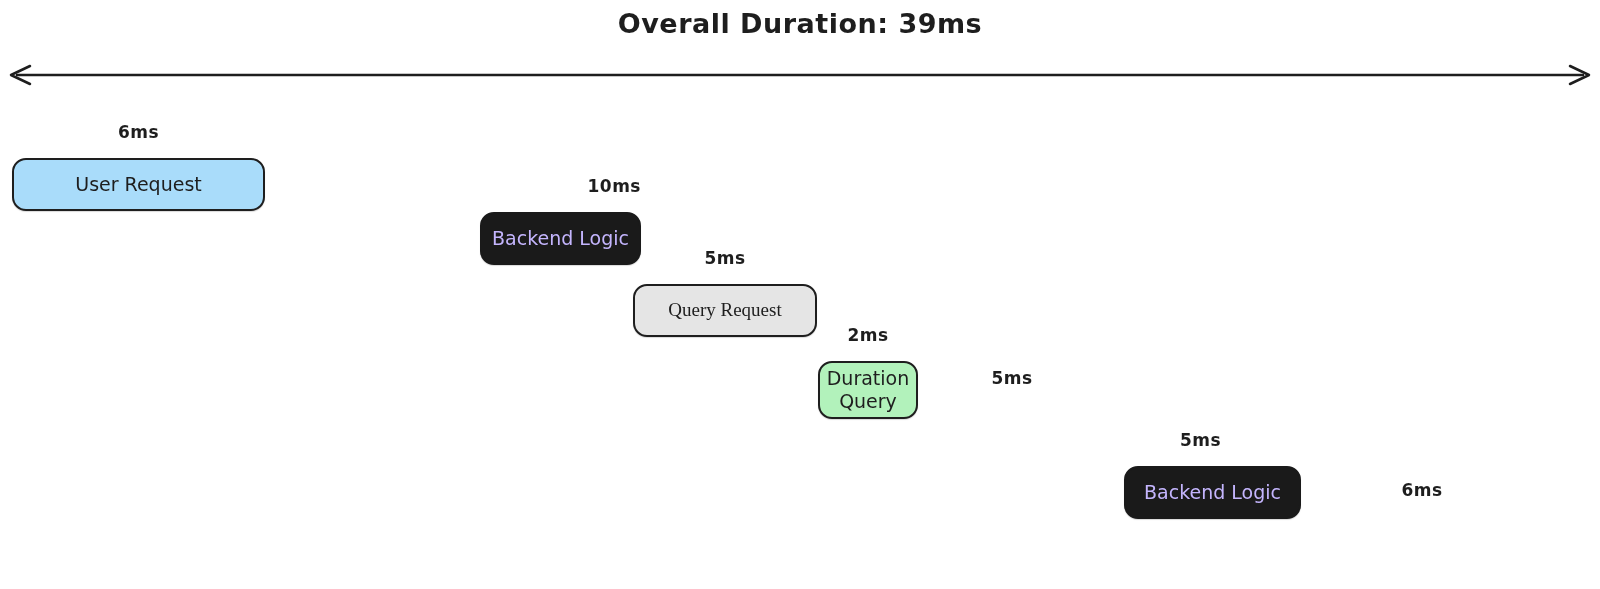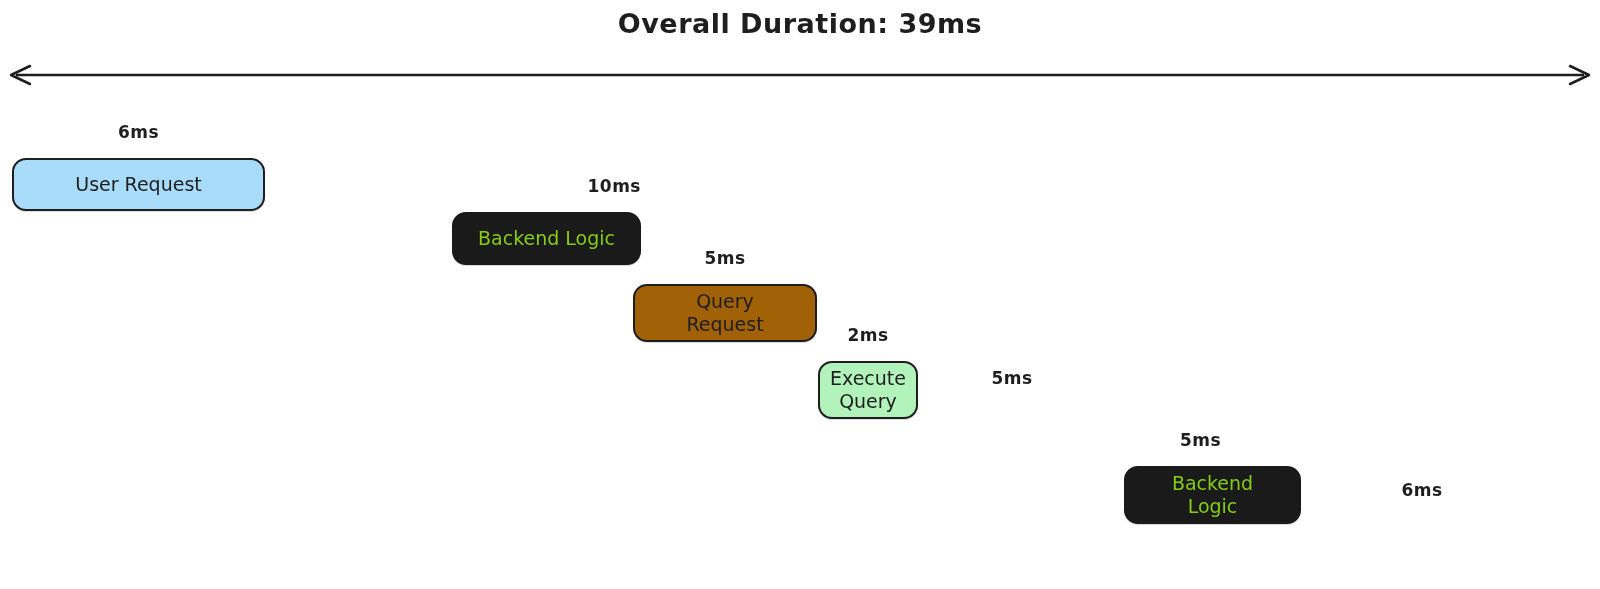--- a/index.html
+++ b/index.html
@@ -28,28 +28,28 @@
     font-size: 17px; font-weight: bold; color: #1e1e1e;
     letter-spacing: 0.5px;
   }
   .box {
     min-height: 53px;
     border: 2px solid #1e1e1e;
     border-radius: 14px;
     display: flex; align-items: center; justify-content: center;
     text-align: center;
     font-size: 19px; line-height: 1.2;
-    padding: 4px 24px;
+    padding: 4px 10px;
     color: #1e1e1e;
     box-shadow: 0 1px 1px rgba(0,0,0,0.15);
   }
   .box.blue  { background: #a9dcfa; }
-  .box.gray  { background: #a16207; }
+  .box.gray  { background: #e5e5e5; font-family: Liberation Serif, serif; }
   .box.green { background: #b2f2bb; }
-  .box.black { background: #1a1a1a; border-color: #1a1a1a; color: #84cc16; margin-left: 24px; }
+  .box.black { background: #1a1a1a; border-color: #1a1a1a; color: #c4b5fd; margin-left: 24px; }
 
   
   .seg-1 { left: 12px;   top: 122px; width: 253px; }
   .seg-2 { left: 260px;  top: 176px; width: 381px; align-items: flex-end; }
   .seg-3 { left: 633px;  top: 248px; width: 184px; }
   .seg-4 { left: 818px;  top: 309px; width: 100px; margin-top: 16px; }
   .seg-5 { left: 920px;  top: 368px; width: 184px; }
   .seg-6 { left: 1100px; top: 430px; width: 201px; }
   .seg-7 { left: 1302px; top: 480px; width: 240px; }
 </style>
@@ -76,21 +76,21 @@
     <div class="box black">Backend Logic</div>
   </div>
 
   <div class="seg seg-3">
     <div class="dur">5ms</div>
     <div class="box gray">Query Request</div>
   </div>
 
   <div class="seg seg-4">
     <div class="dur">2ms</div>
-    <div class="box green">Execute Query</div>
+    <div class="box green">Duration Query</div>
   </div>
 
   <div class="seg seg-5">
     <div class="dur">5ms</div>
   </div>
 
   <div class="seg seg-6">
     <div class="dur">5ms</div>
     <div class="box black">Backend Logic</div>
   </div>

